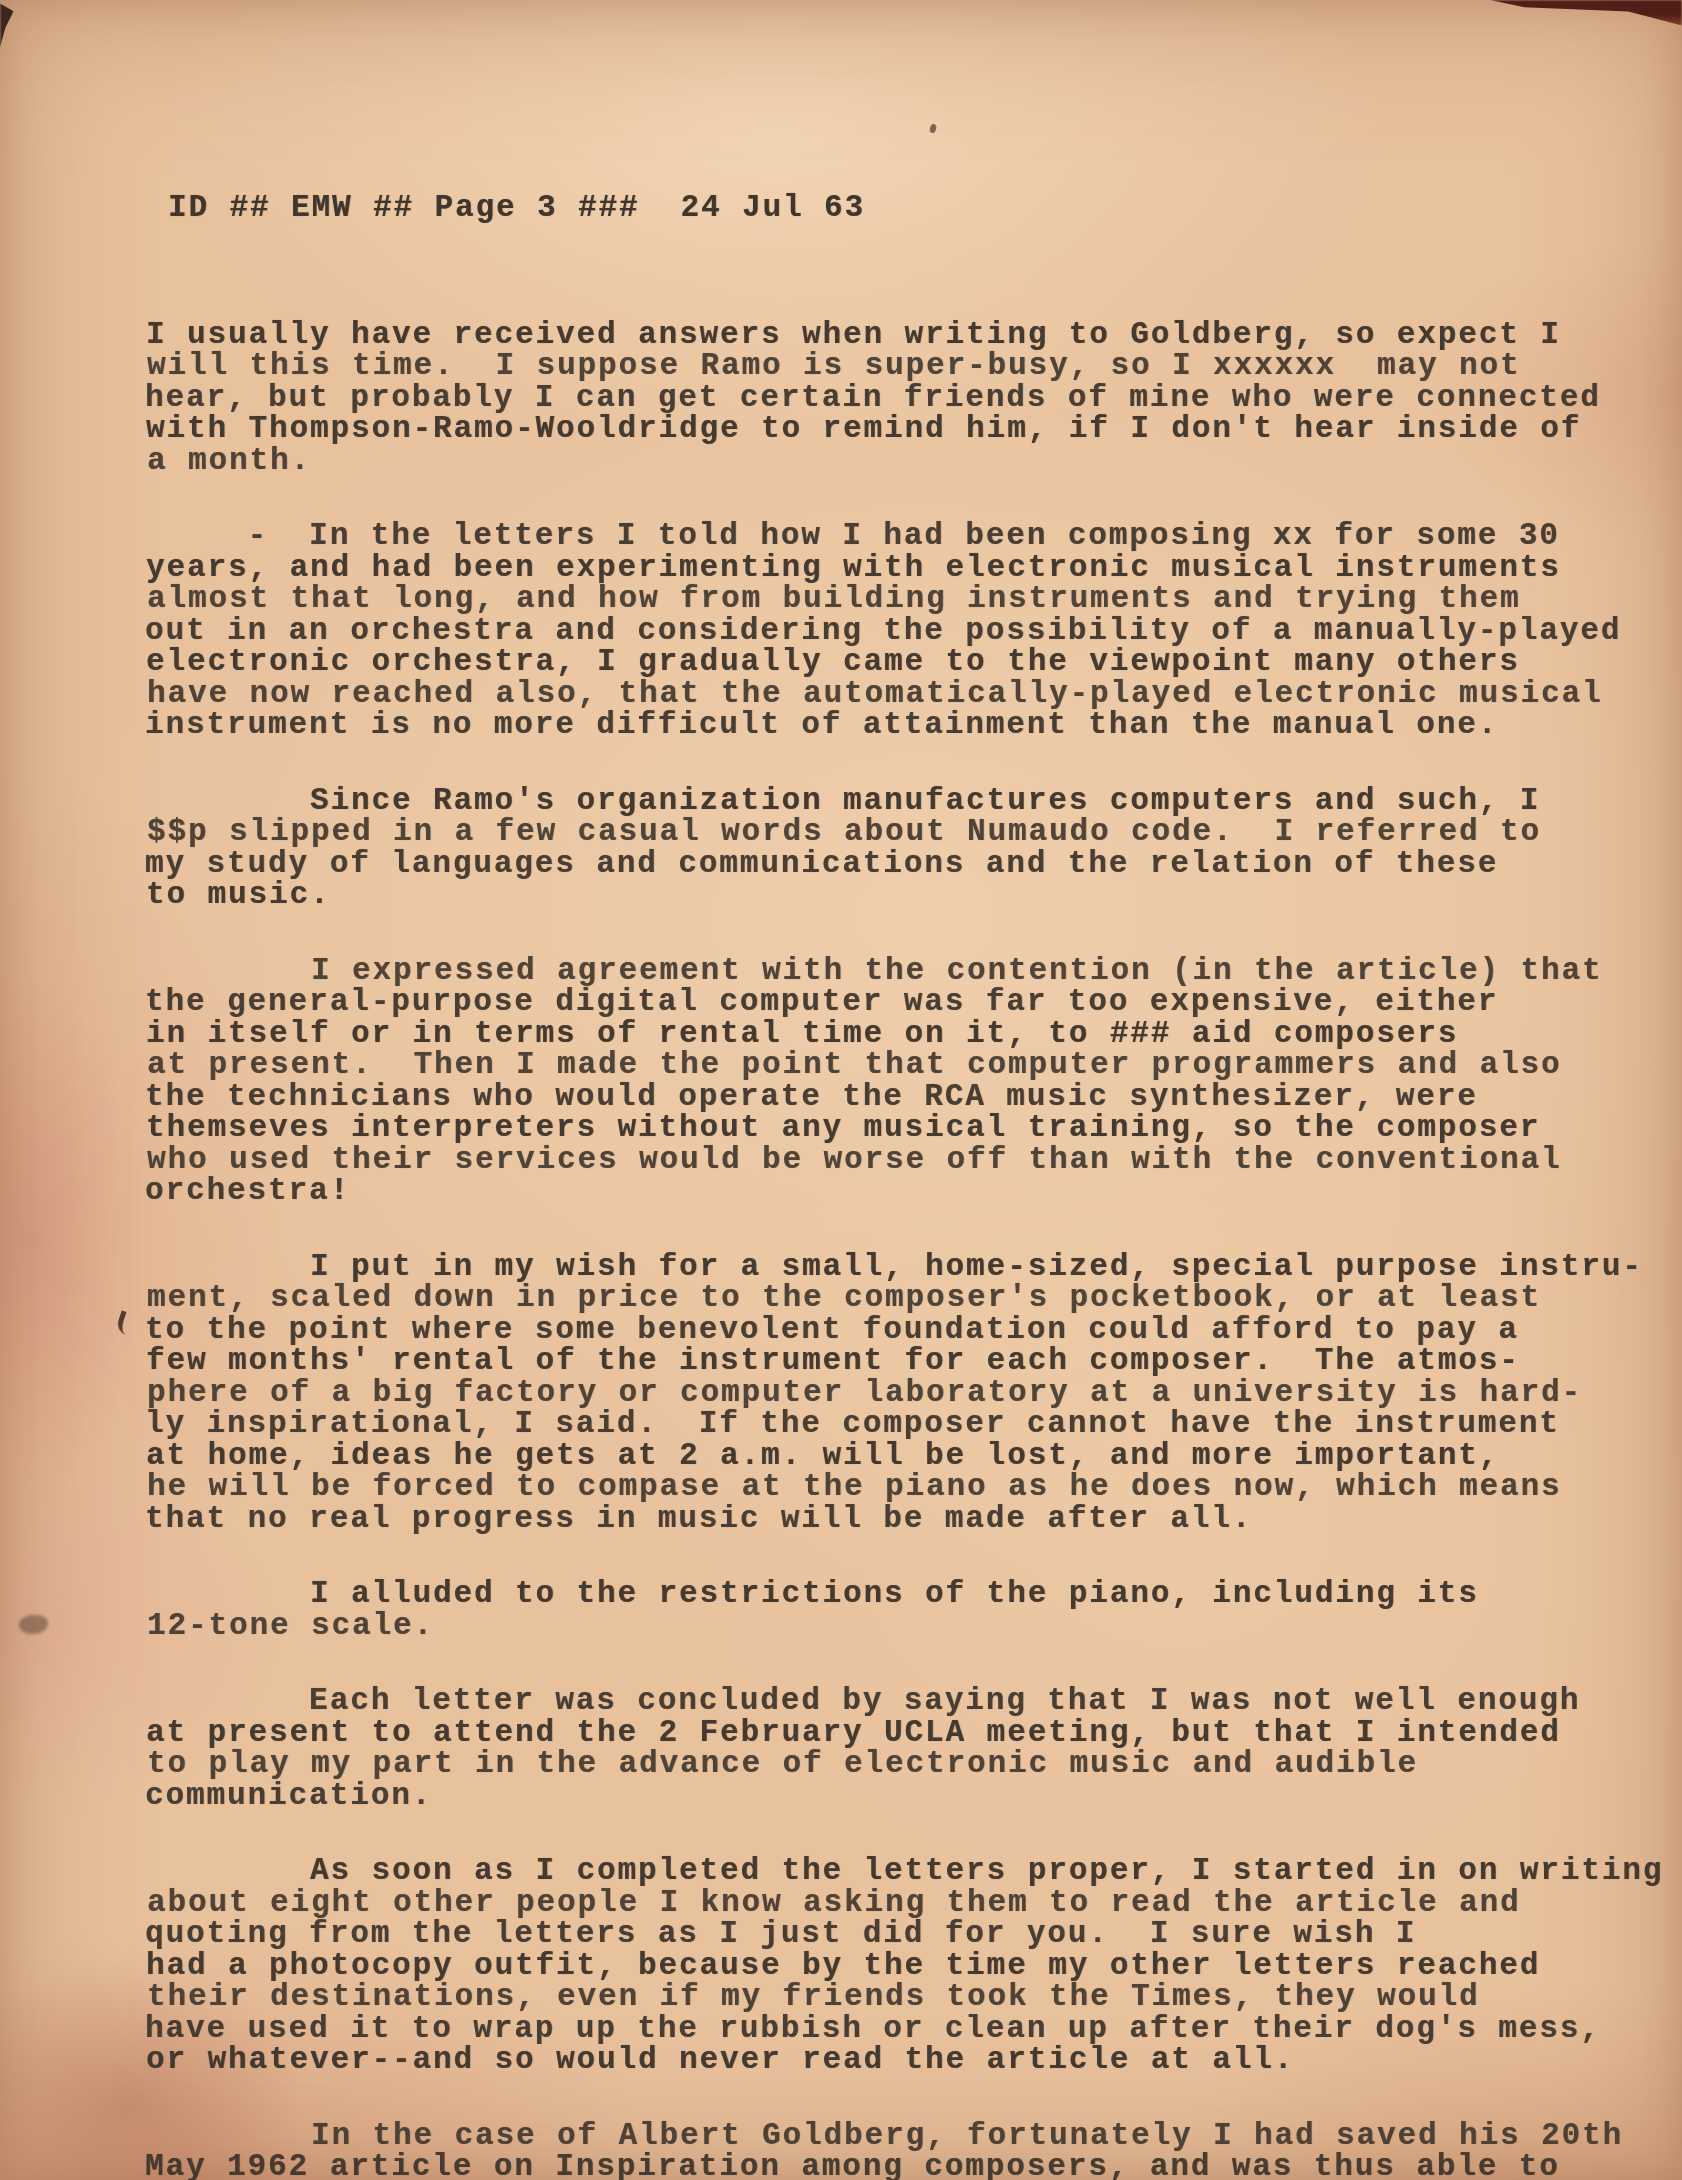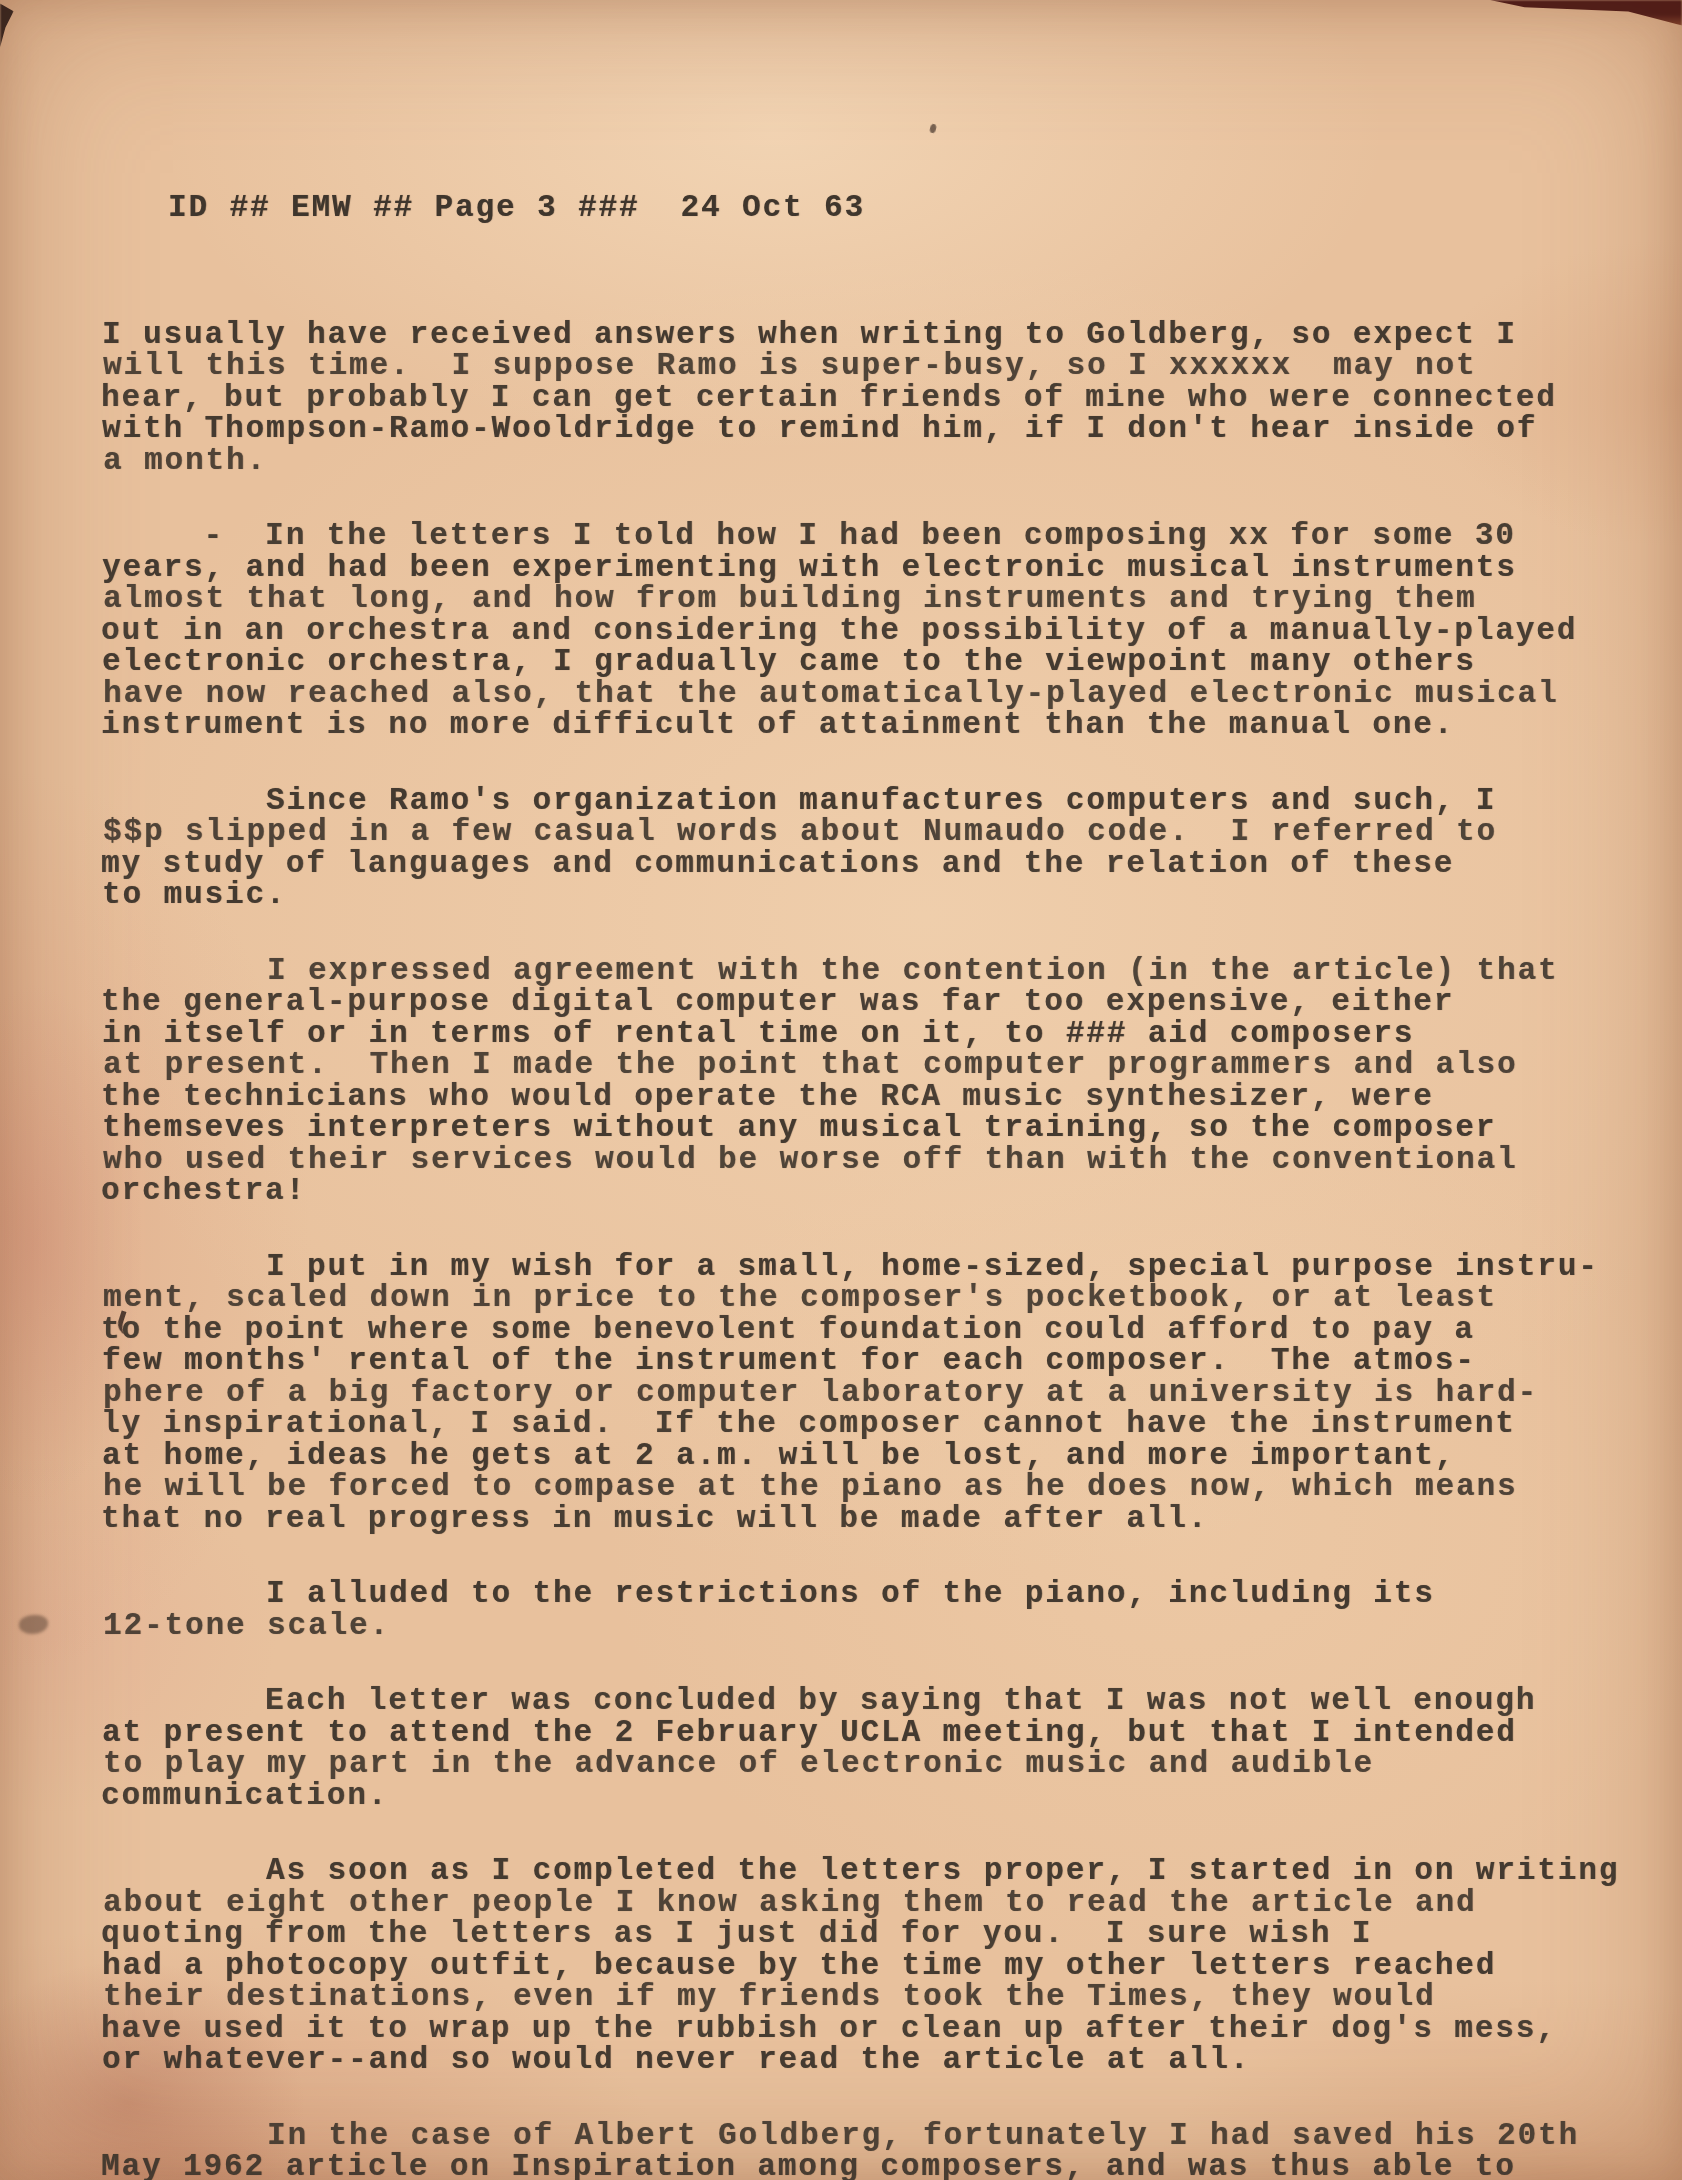--- a/index.html
+++ b/index.html
@@ -31,21 +31,21 @@
     letter-spacing:1.9px;
     font-weight:bold;
     white-space:pre;
     text-shadow:0.5px 0.4px 0.8px rgba(58,42,30,0.55);
   }
   .header-line{
     padding-left:66px;
     margin-bottom:32px;
     filter:blur(0.2px);
   }
-  .para{margin-bottom:44px;}
+  .para{margin-bottom:44px;margin-left:44px;}
   .line{filter:blur(0.2px);}
   .o1{opacity:.97}
   .o2{opacity:.90;transform:translateX(0.9px)}
   .o3{opacity:.94;transform:translateX(-0.9px)}
   .u{text-decoration-thickness:2.6px;text-underline-offset:4.3px;}
 
   
   .corner-top-right{
     position:absolute;top:0;right:0;width:192px;height:25.6px;
     background:linear-gradient(to bottom,#471310 55%,#7a3a24 100%);
@@ -91,17 +91,17 @@
 <div class="page">
   <div class="corner-top-right"></div>
   <div class="corner-top-left"></div>
   <div class="stain-left-edge"></div>
   <div class="stain-bottom-left"></div>
   <div class="header-dot"></div>
   <div class="pen-mark"></div>
   <div class="margin-smudge"></div>
 
   <div class="content">
-    <div class="header-line">ID ## EMW ## Page 3 ###  24 Oct 63</div>
+    <div class="header-line">ID ## EMW ## Page 3 ###  24 Jul 63</div>
     <div><div class="para"><div class="line o1">I usually have received answers when writing to Goldberg, so expect I</div><div class="line o2">will this time.  I suppose Ramo is super-busy, so I xxxxxx  may not</div><div class="line o3">hear, but probably I can get certain friends of mine who were connected</div><div class="line o1">with Thompson-Ramo-Wooldridge to remind him, if I don't hear inside of</div><div class="line o2">a month.</div></div><div class="para"><div class="line o3">     -  In the letters I told how I had been composing xx for some 30</div><div class="line o1">years, and had been experimenting with electronic musical instruments</div><div class="line o2">almost that long, and how from building instruments and trying them</div><div class="line o3">out in an orchestra and considering the possibility of a manually-played</div><div class="line o1">electronic orchestra, I gradually came to the viewpoint many others</div><div class="line o2">have now reached also, that the automatically-played electronic musical</div><div class="line o3">instrument is no more difficult of attainment than the manual one.</div></div><div class="para"><div class="line o1">        Since Ramo's organization manufactures computers and such, I</div><div class="line o2">$$p slipped in a few casual words about Numaudo code.  I referred to</div><div class="line o3">my study of languages and communications and the relation of these</div><div class="line o1">to music.</div></div><div class="para"><div class="line o2">        I expressed agreement with the contention (in the article) that</div><div class="line o3">the general-purpose digital computer was far too expensive, either</div><div class="line o1">in itself or in terms of rental time on it, to ### aid composers</div><div class="line o2">at present.  Then I made the point that computer programmers and also</div><div class="line o3">the technicians who would operate the RCA music synthesizer, were</div><div class="line o1">themseves interpreters without any musical training, so the composer</div><div class="line o2">who used their services would be worse off than with the conventional</div><div class="line o3">orchestra!</div></div><div class="para"><div class="line o1">        I put in my wish for a small, home-sized, special purpose instru-</div><div class="line o2">ment, scaled down in price to the composer's pocketbook, or at least</div><div class="line o3">to the point where some benevolent foundation could afford to pay a</div><div class="line o1">few months' rental of the instrument for each composer.  The atmos-</div><div class="line o2">phere of a big factory or computer laboratory at a university is hard-</div><div class="line o3">ly inspirational, I said.  If the composer cannot have the instrument</div><div class="line o1">at home, ideas he gets at 2 a.m. will be lost, and more important,</div><div class="line o2">he will be forced to compase at the piano as he does now, which means</div><div class="line o3">that no real progress in music will be made after all.</div></div><div class="para"><div class="line o1">        I alluded to the restrictions of the piano, including its</div><div class="line o2">12-tone scale.</div></div><div class="para"><div class="line o3">        Each letter was concluded by saying that I was not well enough</div><div class="line o1">at present to attend the 2 February UCLA meeting, but that I intended</div><div class="line o2">to play my part in the advance of electronic music and audible</div><div class="line o3">communication.</div></div><div class="para"><div class="line o1">        As soon as I completed the letters proper, I started in on writing</div><div class="line o2">about eight other people I know asking them to read the article and</div><div class="line o3">quoting from the letters as I just did for you.  I sure wish I</div><div class="line o1">had a photocopy outfit, because by the time my other letters reached</div><div class="line o2">their destinations, even if my friends took the <span class="u">Times</span>, they would</div><div class="line o3">have used it to wrap up the rubbish or clean up after their dog's mess,</div><div class="line o1">or whatever--and so would never read the article at all.</div></div><div class="para"><div class="line o2">        In the case of Albert Goldberg, fortunately I had saved his 20th</div><div class="line o3">May 1962 article on Inspiration among composers, and was thus able to</div></div></div>
   </div>
 </div>
 
 
 </body></html>

